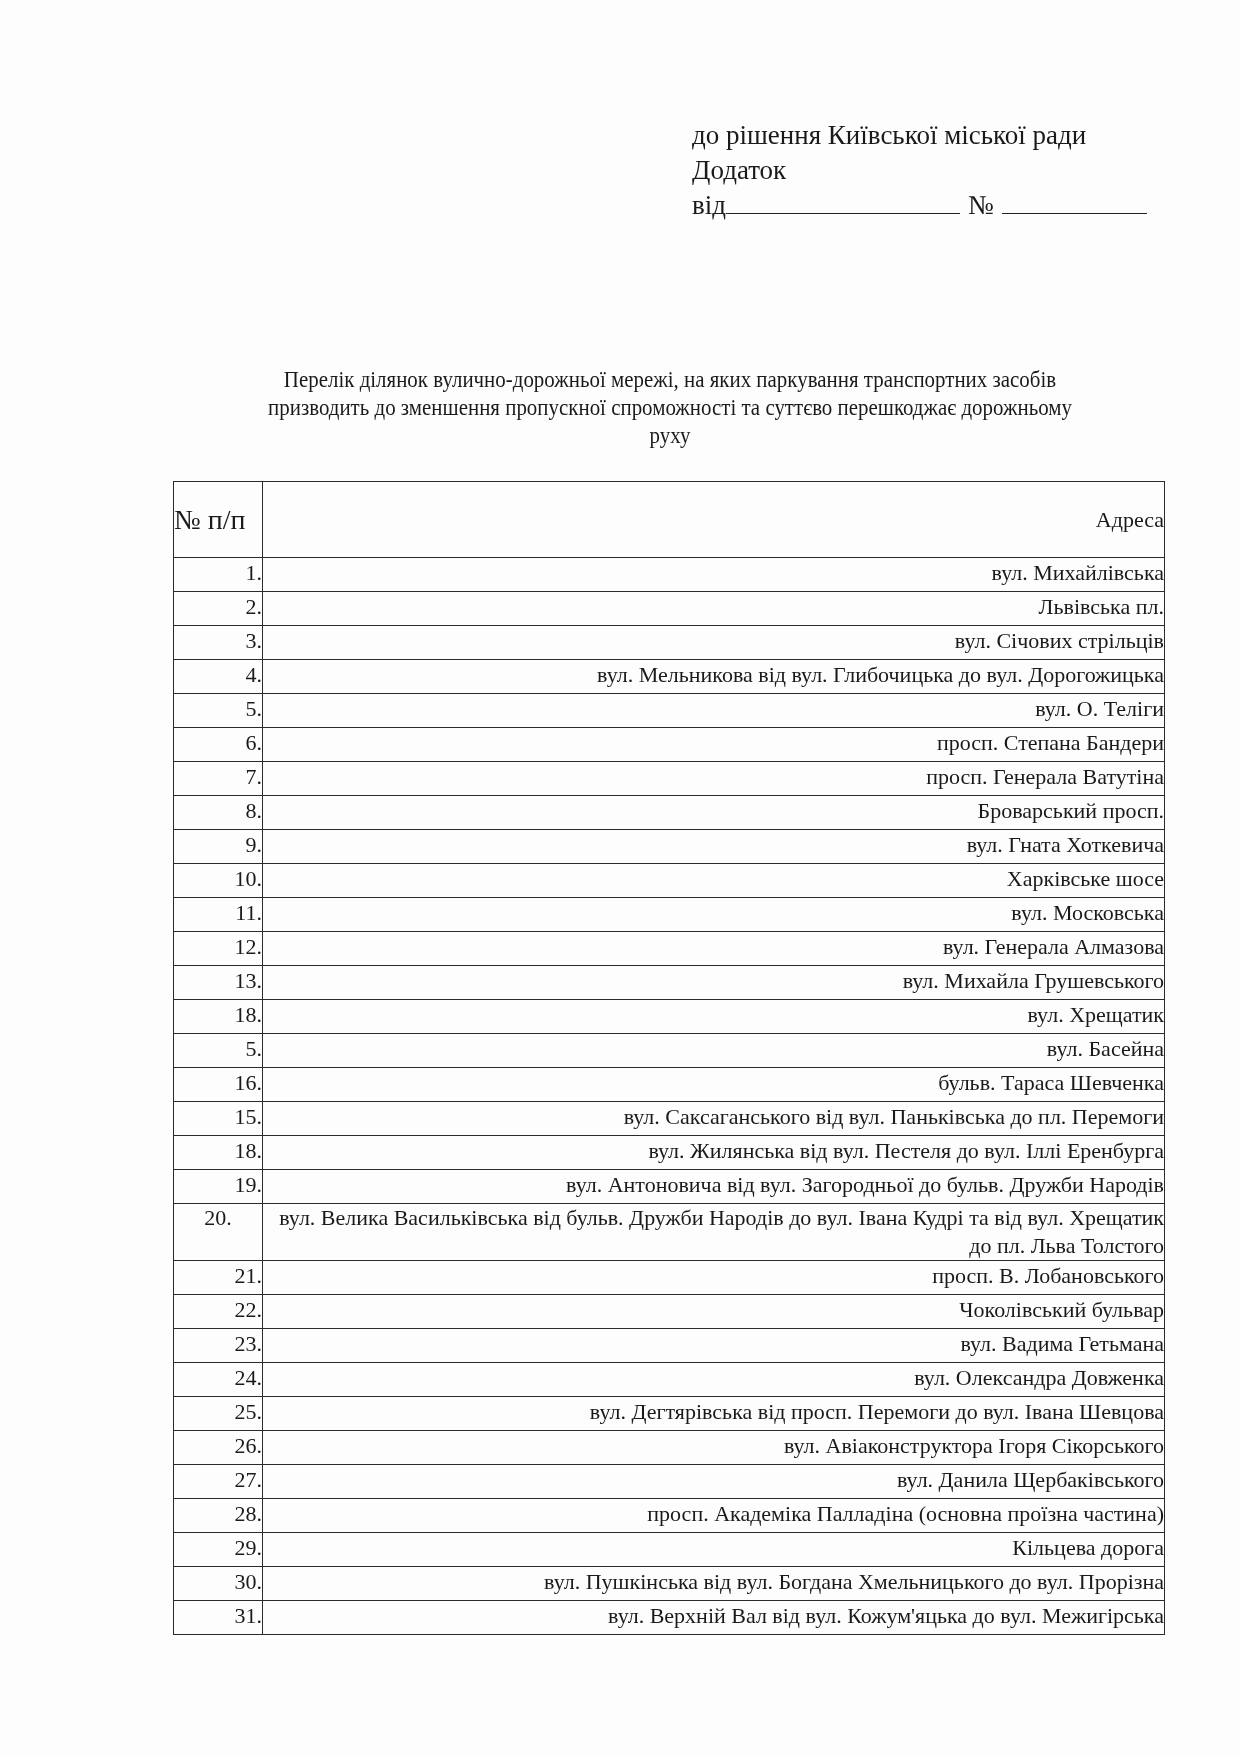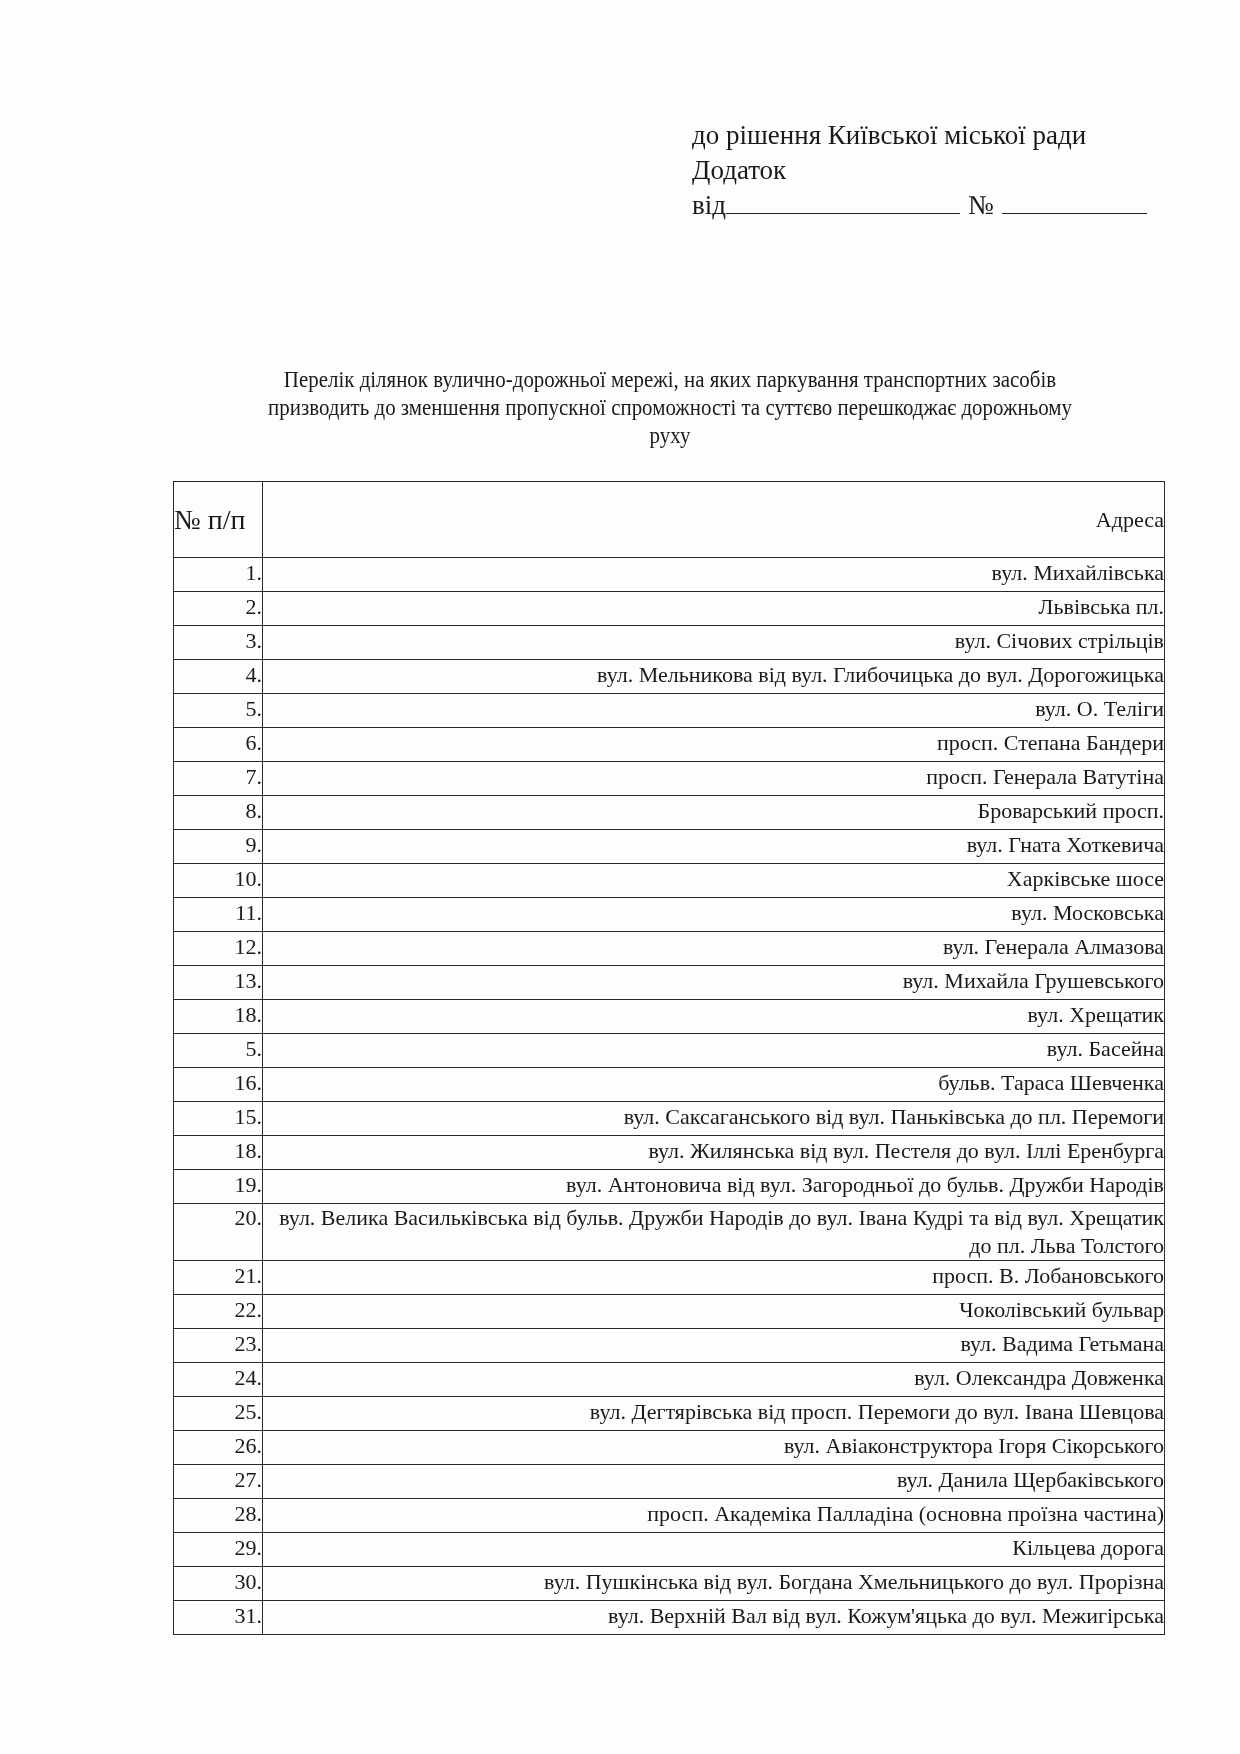--- a/index.html
+++ b/index.html
@@ -24,21 +24,21 @@
       border-collapse: collapse; font-size: 22px;
     }
     table.list td, table.list th {
       border: 1.4px solid #2a2a2a; padding: 0; font-weight: normal;
     }
     th.num-h { width: 88px; height: 75px; text-align: left; font-size: 28px; }
     th.addr-h { height: 75px; text-align: right; font-size: 22px; }
     td.num { text-align: right; padding-right: 12px; vertical-align: top; height: 33px; line-height: 30px; }
     td.addr { text-align: right; padding-left: 10px; vertical-align: top; line-height: 30px; }
     tr.tall td.addr { line-height: 28px; }
-    tr.tall td.num { line-height: 28px; }
+    tr.tall td.num { line-height: 28px; text-align: center; }
   </style>
 </head>
 <body>
 
 <div class="annex">
   <div class="line">до рішення Київської міської ради</div>
   <div class="line">Додаток</div>
   <div class="line">
     <span>від</span><span class="blank date"></span><span class="no-sign">№</span><span class="blank num"></span>
   </div>

